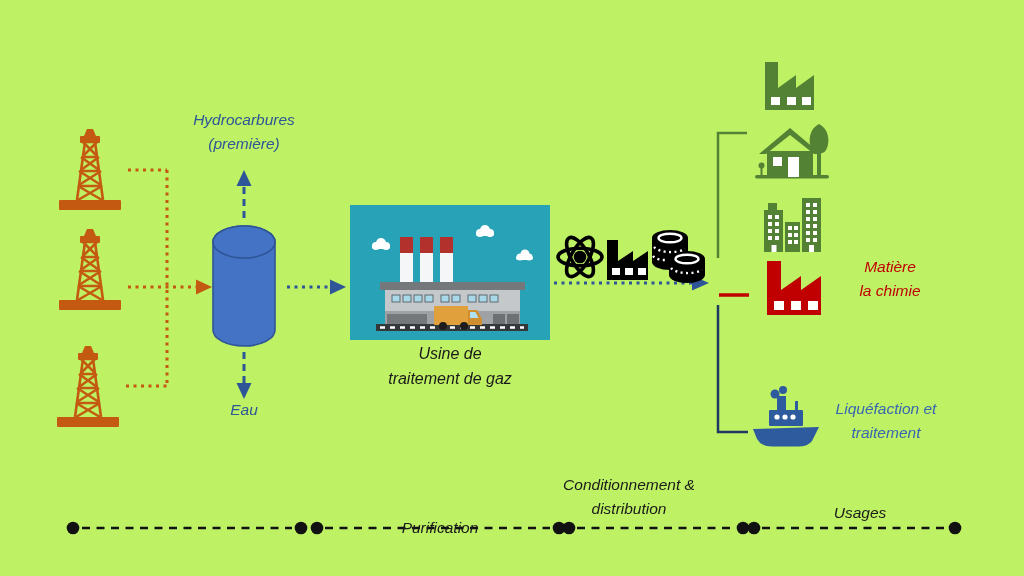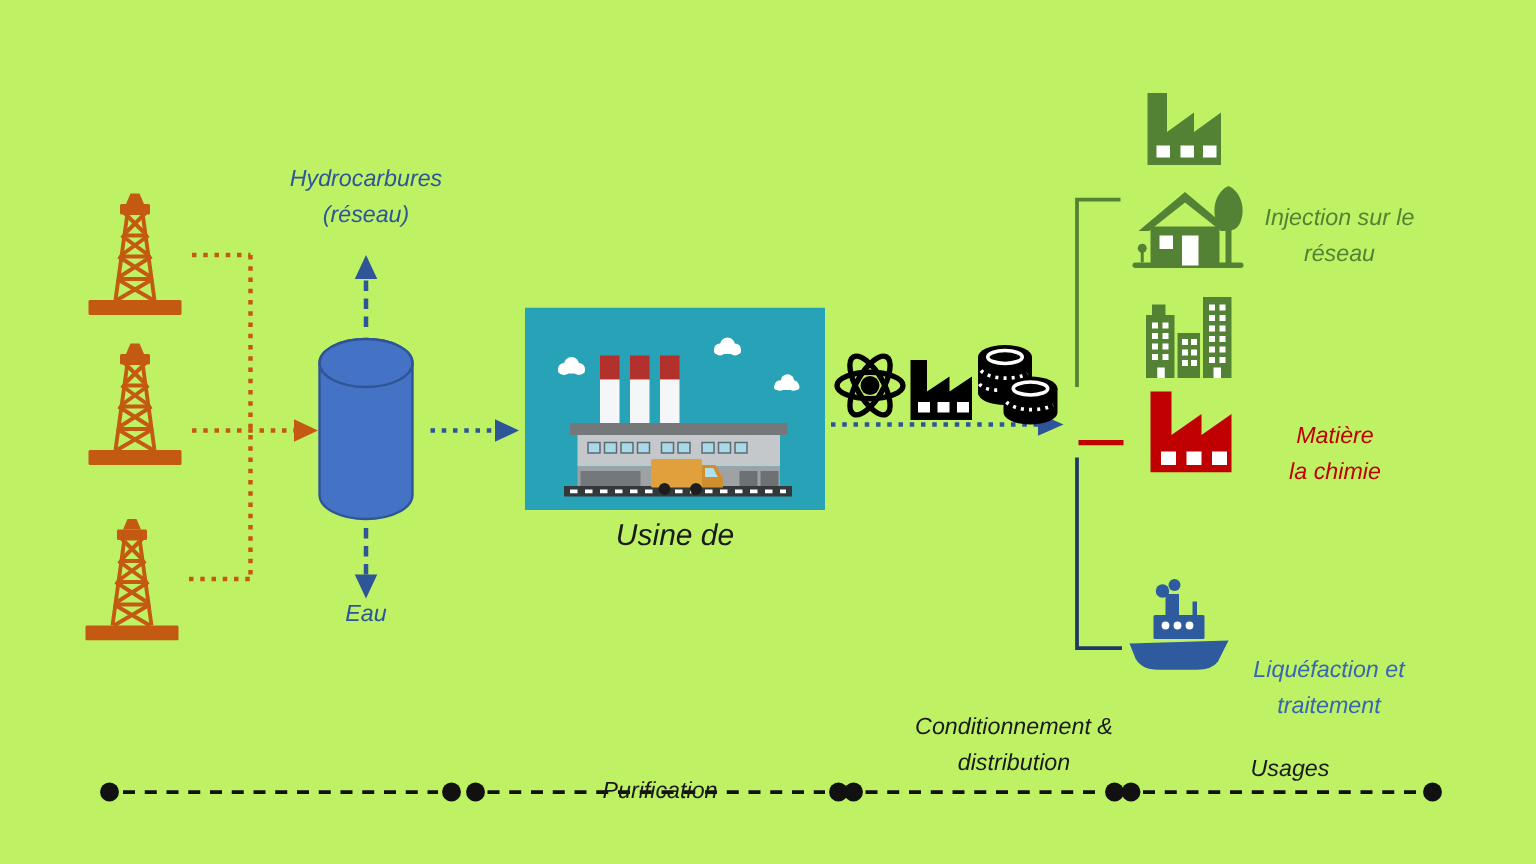--- a/index.html
+++ b/index.html
@@ -5,24 +5,24 @@
   html,body{margin:0;padding:0;background:#fff;}
   #app{position:relative;width:1024px;height:576px;background:#bef264;overflow:hidden;
        font-family:"Liberation Sans",sans-serif;font-style:italic;}
   .icon{position:absolute;}
   .icon svg{display:block;width:100%;height:100%;}
   #connectors{position:absolute;left:0;top:0;width:1024px;height:576px;}
   .lbl{position:absolute;text-align:center;font-size:15.5px;line-height:1.55;font-weight:400;}
   .lbl span{display:block;}
   .t-blue{color:var(--c-label-blue,#2E5597);}
   .t-green{color:var(--c-network-green,#548235);}
-  .t-red{color:var(--c-chemistry-red,#C00000);margin-top:24px;}
-  .t-lng{color:var(--c-lng-text-blue,#3966B0);margin-top:38px;}
+  .t-red{color:var(--c-chemistry-red,#C00000);}
+  .t-lng{color:var(--c-lng-text-blue,#3966B0);}
   .t-black{color:#1a1a1a;}
-  .caption{font-weight:500;font-size:20px;}
+  .caption{font-weight:500;font-size:16px;}
   .stage{font-size:15.5px;}
   
   .f-orange{fill:var(--c-derrick-orange,#C45911);} .s-orange{stroke:var(--c-derrick-orange,#C45911);}
   .f-blue{fill:var(--c-arrow-blue,#2E5597);}       .s-blue{stroke:var(--c-arrow-blue,#2E5597);}
   .f-cyl{fill:var(--c-cylinder-blue,#4472C4);}     .s-cyl{stroke:var(--c-cylinder-stroke,#2F5597);}
   .f-green{fill:var(--c-network-green,#548235);}   .s-green{stroke:var(--c-network-green,#548235);}
   .f-red{fill:var(--c-chemistry-red,#C00000);}     .s-red{stroke:var(--c-chemistry-red,#C00000);}         .s-navy{stroke:var(--c-lng-navy,#1F3864);}
   .f-ship{fill:var(--c-ship-blue,#2E5B9E);}
   .f-black{fill:#000;}                             .s-black{stroke:#000;}
   .f-teal{fill:var(--c-scene-teal,#27A2B6);}
@@ -297,45 +297,42 @@
       <g fill="#fff">
         <circle cx="26" cy="31" r="2.6"></circle>
           <circle cx="34" cy="31" r="2.6"></circle>
           <circle cx="42" cy="31" r="2.6"></circle>
       </g>
     </svg>
   </div>
 
   <div class="lbl t-blue" style="left:179px;top:108px;width:130px">
     <span>Hydrocarbures</span>
-    <span>(réseau)</span>
+    <span>(première)</span>
   </div>
   <div class="lbl t-blue" style="left:214px;top:398px;width:60px">
     <span>Eau</span>
   </div>
   <div class="lbl t-black caption" style="left:365px;top:342px;width:170px">
     <span>Usine de</span>
-  </div>
-  <div class="lbl t-green" style="left:823px;top:134px;width:140px">
-    <span>Injection sur le</span>
-    <span>réseau</span>
+    <span>traitement de gaz</span>
   </div>
   <div class="lbl t-red" style="left:835px;top:255px;width:110px">
     <span>Matière</span>
     <span>la chimie</span>
   </div>
   <div class="lbl t-lng" style="left:818px;top:397px;width:136px">
     <span>Liquéfaction et</span>
     <span>traitement</span>
   </div>
 
   <div class="lbl t-black stage" style="left:340px;top:516px;width:200px">
     <span>Purification</span>
   </div>
-  <div class="lbl t-black stage" style="left:588px;top:473px;width:176px">
+  <div class="lbl t-black stage" style="left:541px;top:473px;width:176px">
     <span>Conditionnement &amp;</span>
     <span>distribution</span>
   </div>
   <div class="lbl t-black stage" style="left:770px;top:501px;width:180px">
     <span>Usages</span>
   </div>
 
 </div>
 
 </body></html>

